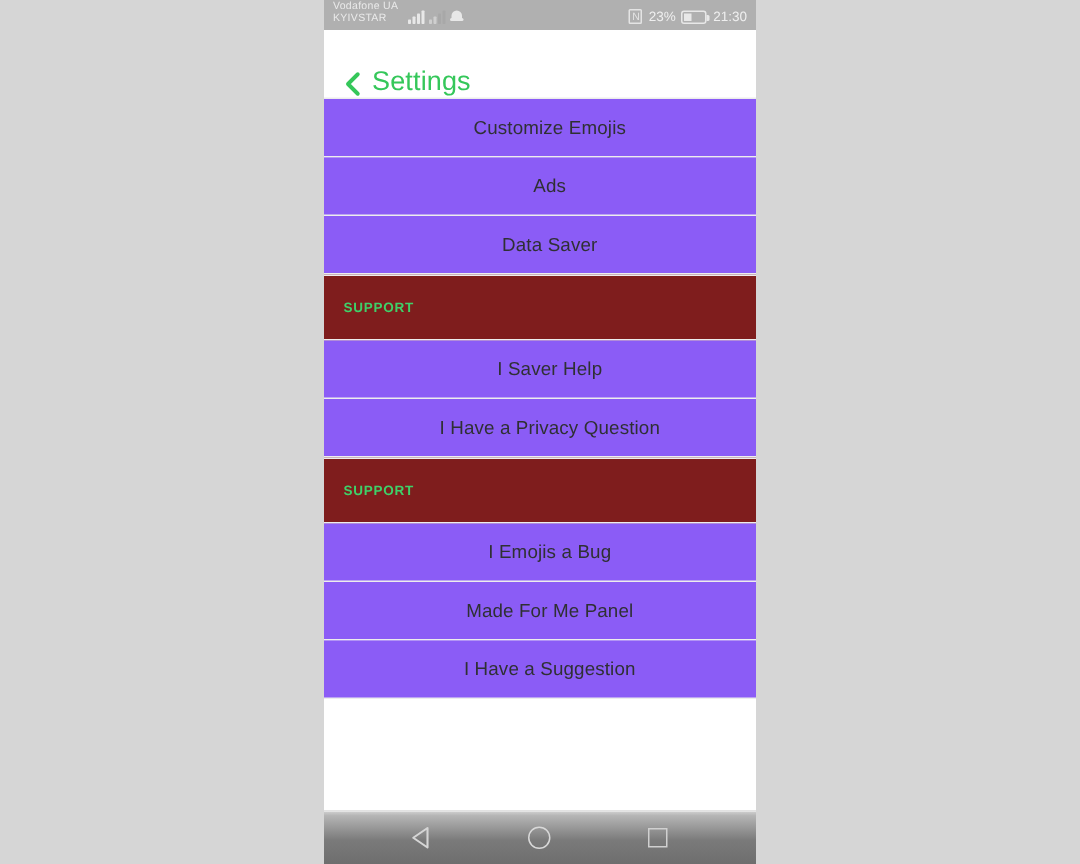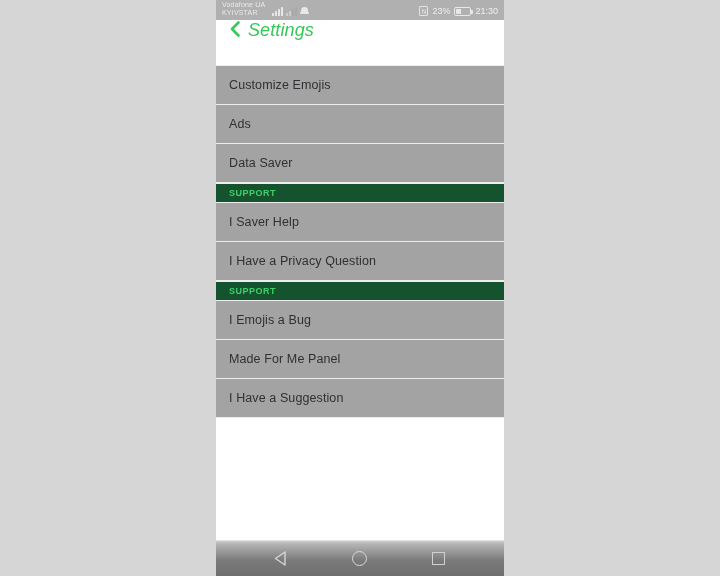--- a/index.html
+++ b/index.html
@@ -139,25 +139,24 @@
     background: #e8e8e8;
     display: block;
   }
 
   
   .app-header {
     flex: 0 0 46px;
     height: 46px;
     background: #ffffff;
     display: flex;
-    align-items: flex-start;
+    align-items: flex-end;
     padding-left: 13px;
     box-sizing: border-box;
     border-bottom: 1px solid #ececec;
-    font-style: italic;
   }
   .back-chevron {
     width: 13px;
     height: 18px;
     position: relative;
     margin-right: 6px;
     flex: 0 0 auto;
   }
   .back-chevron svg { display: block; }
   .header-title {
@@ -172,34 +171,35 @@
     background: #ffffff;
     overflow: hidden;
   }
   .row {
     height: 39px;
     display: flex;
     align-items: center;
     padding-left: 13px;
     box-sizing: border-box;
     border-bottom: 1px solid #ededed;
-    background: #a3a3a3;
+    background: #8b5cf6;
+    justify-content: center;
   }
   .row-label {
     font-size: 12.5px;
     color: #2f3033;
     letter-spacing: 0.1px;
   }
   .section-header {
-    height: 20px;
+    height: 44px;
     display: flex;
     align-items: center;
     padding-left: 13px;
     box-sizing: border-box;
-    background: #14532d;
+    background: #7f1d1d;
     border-bottom: 1px solid #ededed;
     border-top: 1px solid #ededed;
   }
   .section-label {
     font-size: 9px;
     color: #3fd069;
     letter-spacing: 0.5px;
     font-weight: bold;
   }
   .list-tail {

